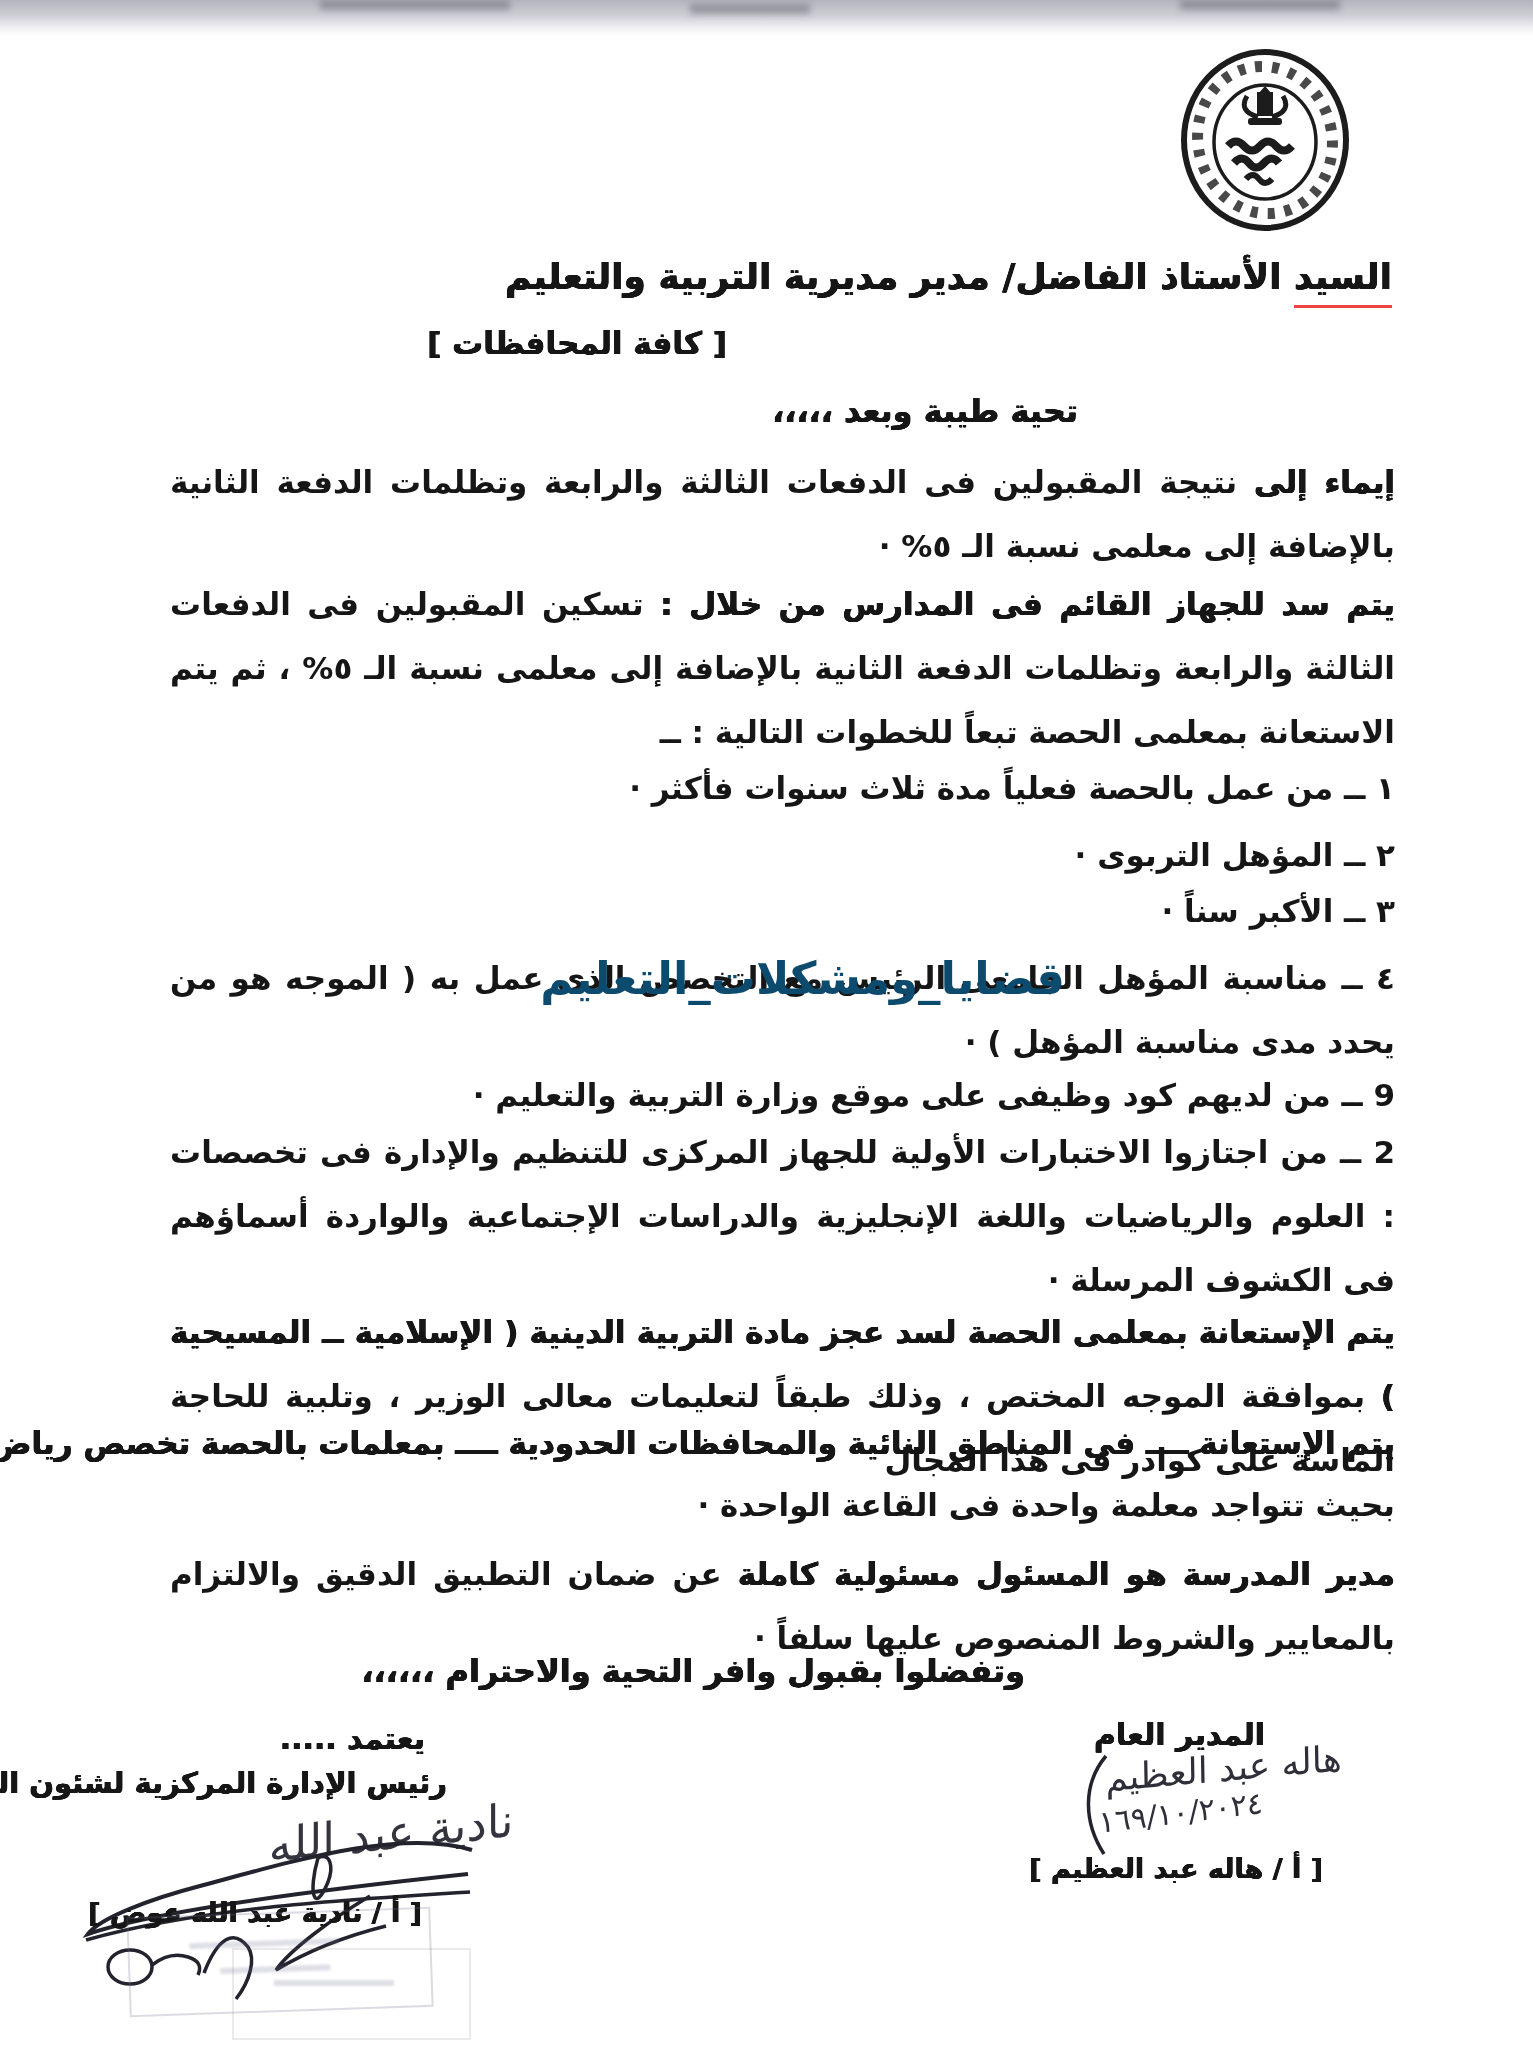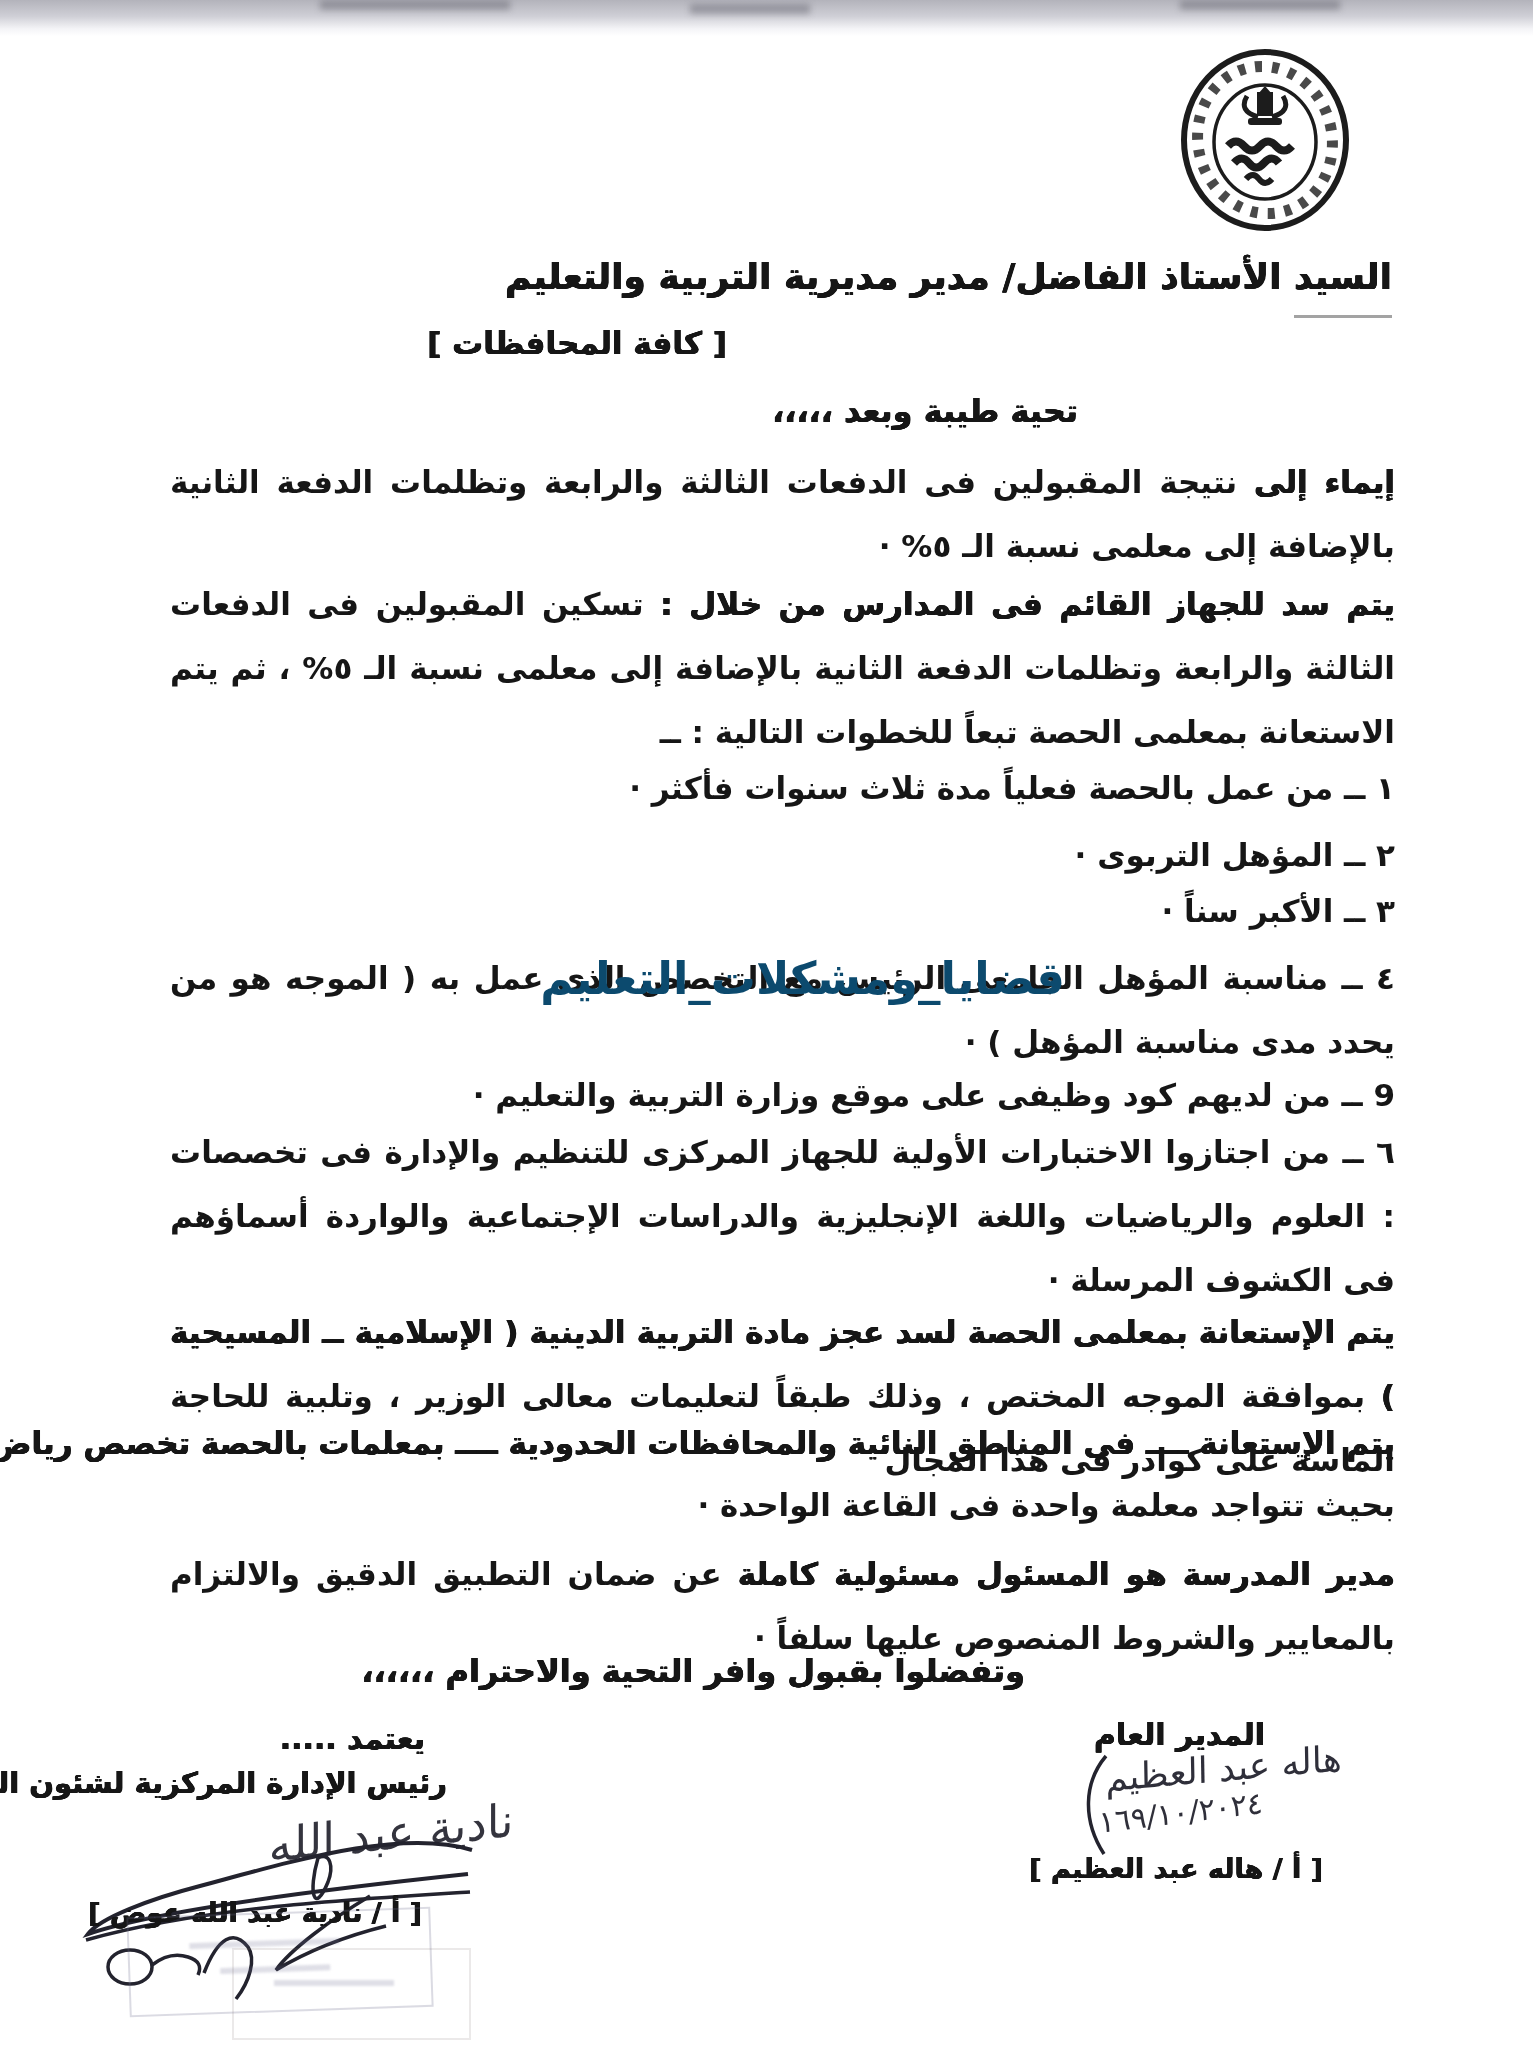--- a/index.html
+++ b/index.html
@@ -12,21 +12,21 @@
     font-family:"DejaVu Sans",sans-serif;
     color:#161616;
   }
   .abs{position:absolute;}
   .rtl{direction:rtl;unicode-bidi:isolate;}
   .t{font-weight:700;color:#161616;}
   
   .xb{text-shadow:0.45px 0 currentColor,-0.45px 0 currentColor,0 0.3px currentColor;}
   .para{right:138px;width:1225px;text-align:justify;line-height:64px;font-size:31px;}
   .line{right:138px;white-space:nowrap;font-size:31px;line-height:46px;}
-  .u{border-bottom:3px solid #a3a3a3;padding-bottom:18px;text-align:right;}
+  .u{border-bottom:3px solid #ef4444;padding-bottom:8px;text-align:right;}
   
   #scanband{
     left:0;top:0;width:1533px;height:36px;
     background:linear-gradient(180deg,#b3b3bb 0%,#cfcfd6 45%,#f4f4f7 80%,#ffffff 100%);
   }
   #scanband .smudge{position:absolute;top:0;height:10px;background:rgba(70,70,80,.35);filter:blur(3px);}
   
   #watermark{
     left:545px;top:952px;width:520px;
     font-size:45px;font-weight:700;color:#0c4a6e;
@@ -88,21 +88,21 @@
 
   <div class="abs rtl t para" style="top:572px;">
     <span class="xb">يتم سد للجهاز القائم فى المدارس من خلال : </span><span>تسكين المقبولين فى الدفعات الثالثة والرابعة وتظلمات الدفعة الثانية بالإضافة إلى معلمى نسبة الـ ٥% ، ثم يتم الاستعانة بمعلمى الحصة تبعاً للخطوات التالية : ــ</span>
   </div>
 
   <div class="abs rtl t line" style="top:765px;">١ ــ من عمل بالحصة فعلياً مدة ثلاث سنوات فأكثر ·</div>
   <div class="abs rtl t line" style="top:832px;">٢ ــ المؤهل التربوى ·</div>
   <div class="abs rtl t line" style="top:888px;">٣ ــ الأكبر سناً ·</div>
   <div class="abs rtl t para" style="top:946px;">٤ ــ مناسبة المؤهل الجامعى الرئيس مع التخصص الذى عمل به ( الموجه هو من يحدد مدى مناسبة المؤهل ) ·</div>
   <div class="abs rtl t line" style="top:1072px;">9 ــ من لديهم كود وظيفى على موقع وزارة التربية والتعليم ·</div>
-  <div class="abs rtl t para" style="top:1120px;">٦ ــ من اجتازوا الاختبارات الأولية للجهاز المركزى للتنظيم والإدارة فى تخصصات : العلوم والرياضيات واللغة الإنجليزية والدراسات الإجتماعية والواردة أسماؤهم فى الكشوف المرسلة ·</div>
+  <div class="abs rtl t para" style="top:1120px;">2 ــ من اجتازوا الاختبارات الأولية للجهاز المركزى للتنظيم والإدارة فى تخصصات : العلوم والرياضيات واللغة الإنجليزية والدراسات الإجتماعية والواردة أسماؤهم فى الكشوف المرسلة ·</div>
 
   <div id="watermark" class="abs">قضايا_ومشكلات_التعليم</div>
 
 
   <div class="abs rtl t para" style="top:1300px;">
     <span class="xb">يتم الإستعانة بمعلمى الحصة لسد عجز مادة التربية الدينية ( الإسلامية ــ المسيحية ) </span><span>بموافقة الموجه المختص ، وذلك طبقاً لتعليمات معالى الوزير ، وتلبية للحاجة الماسة على كوادر فى هذا المجال</span>
   </div>
 
   <div class="abs rtl t xb line" style="top:1420px;">يتم الإستعانة ــــ فى المناطق النائية والمحافظات الحدودية ــــ بمعلمات بالحصة تخصص رياض أطفال ،</div>
 

